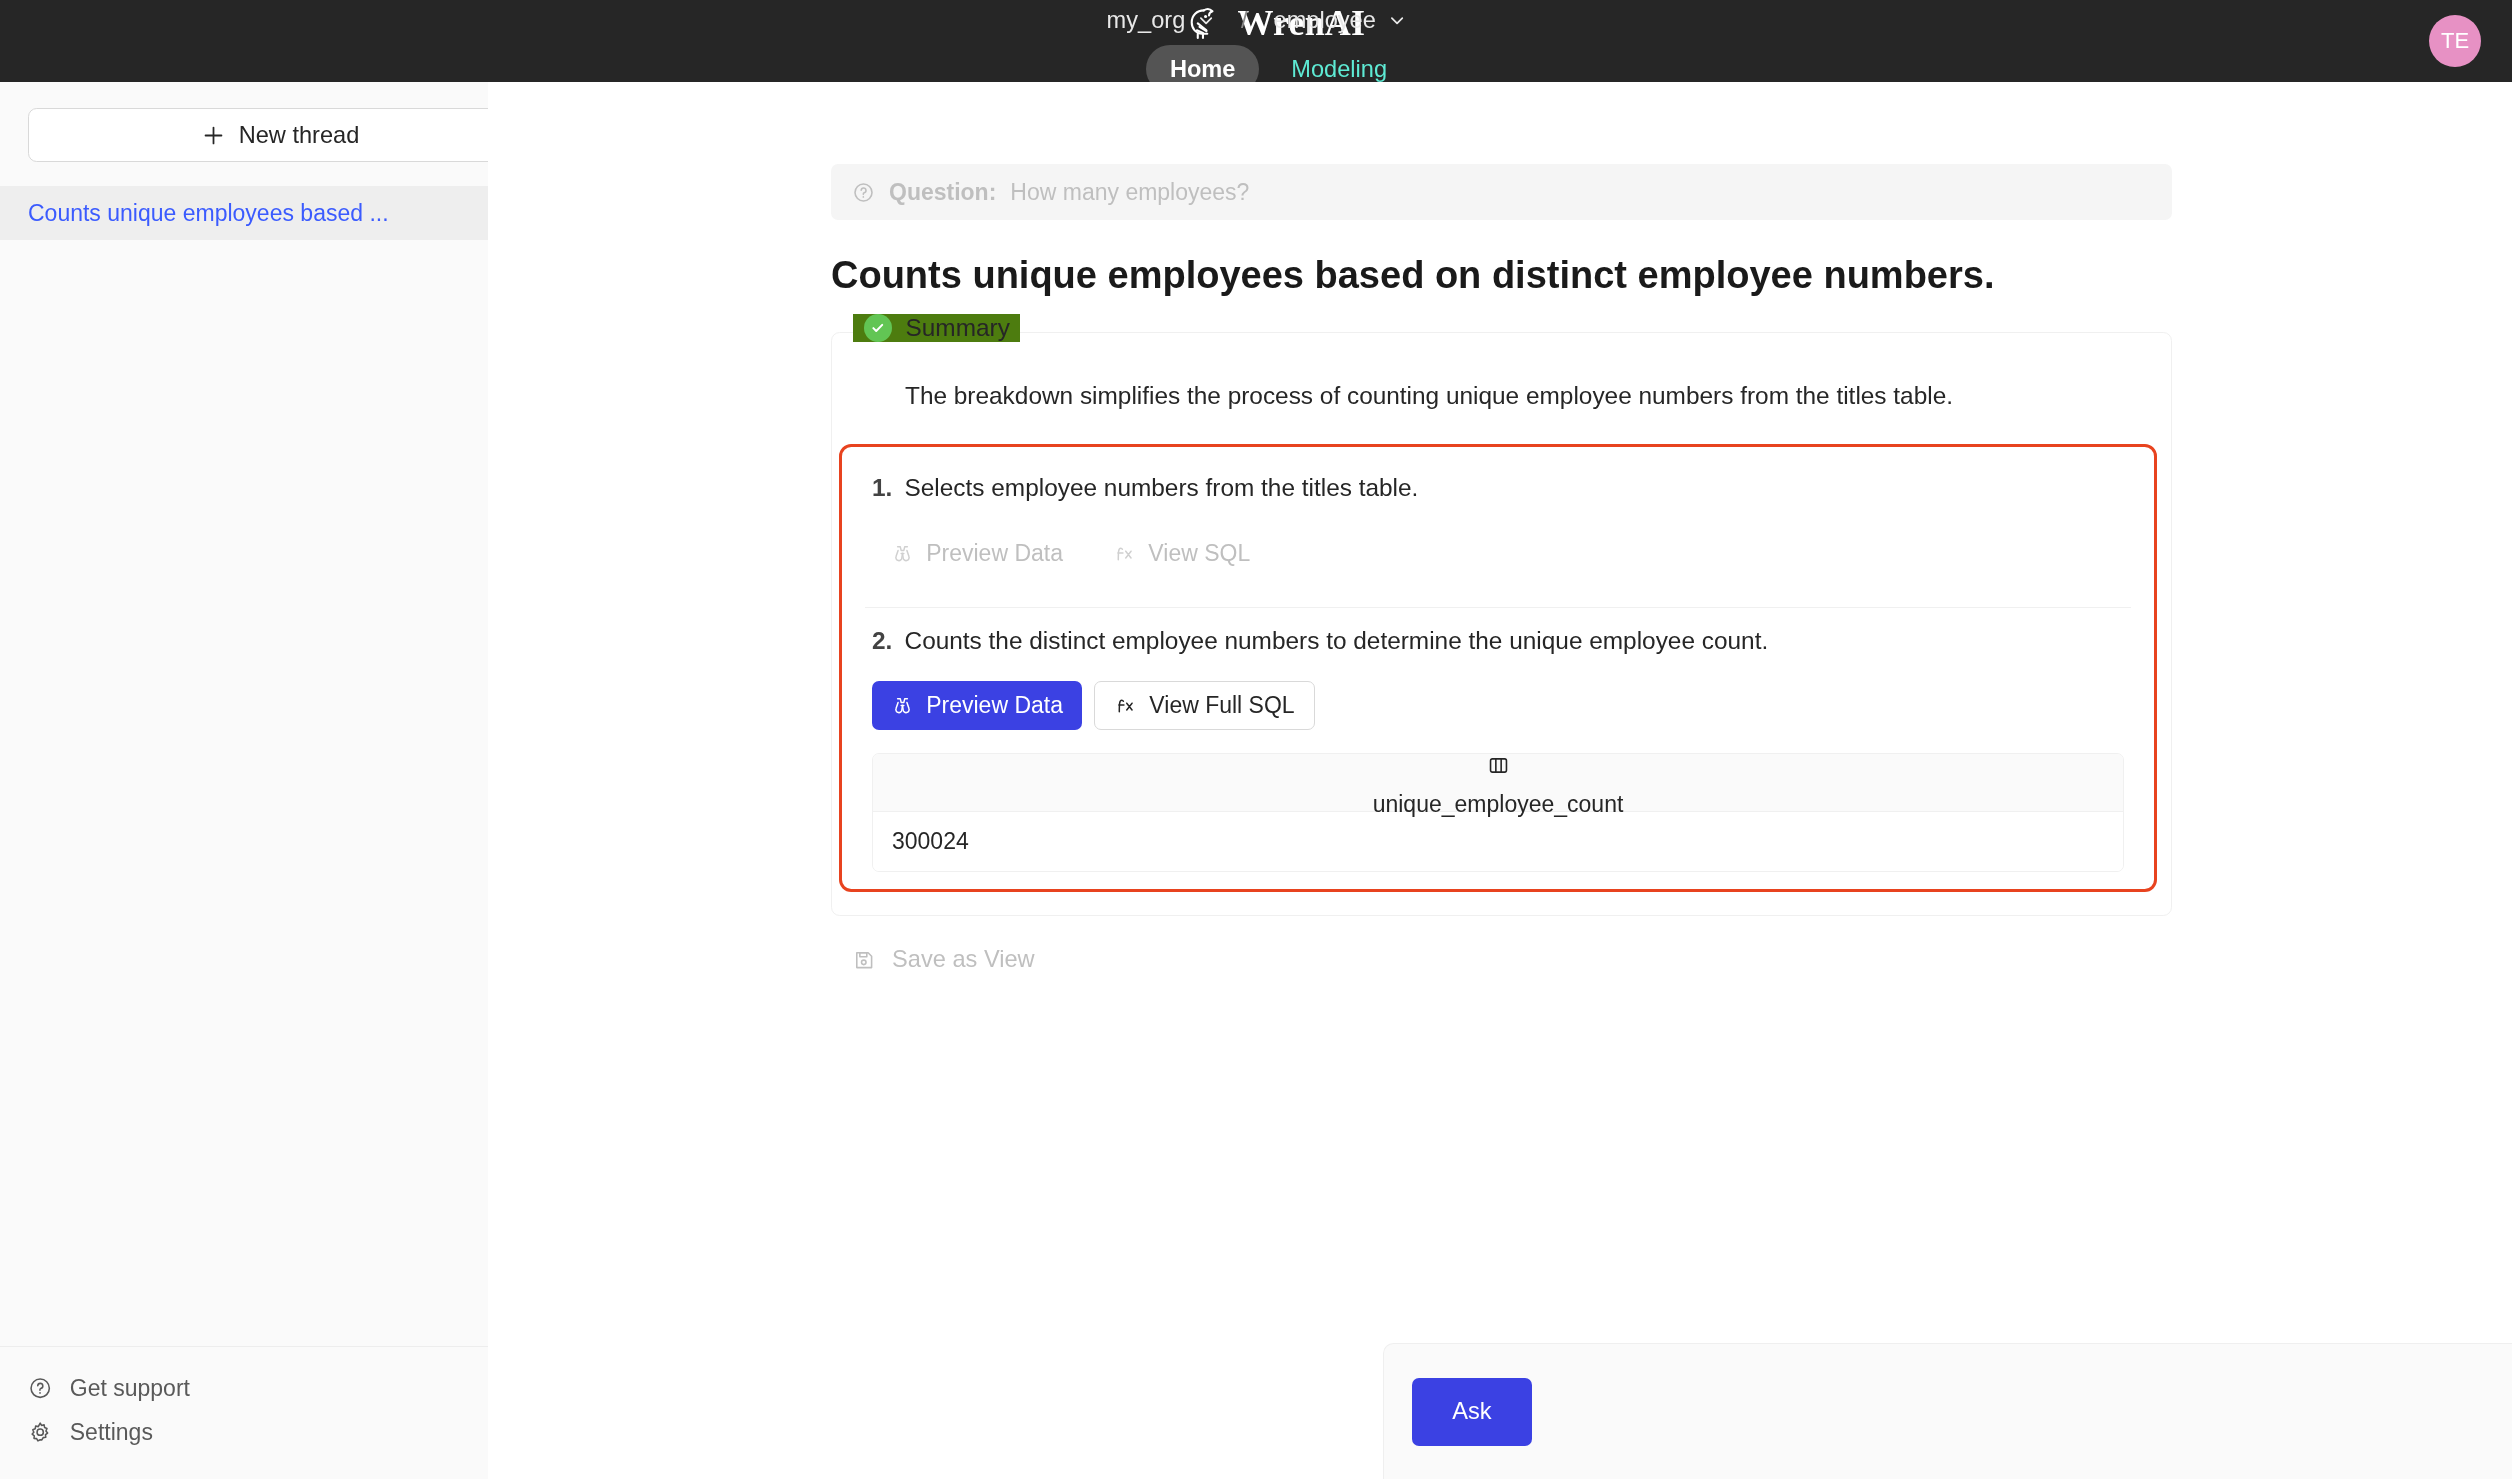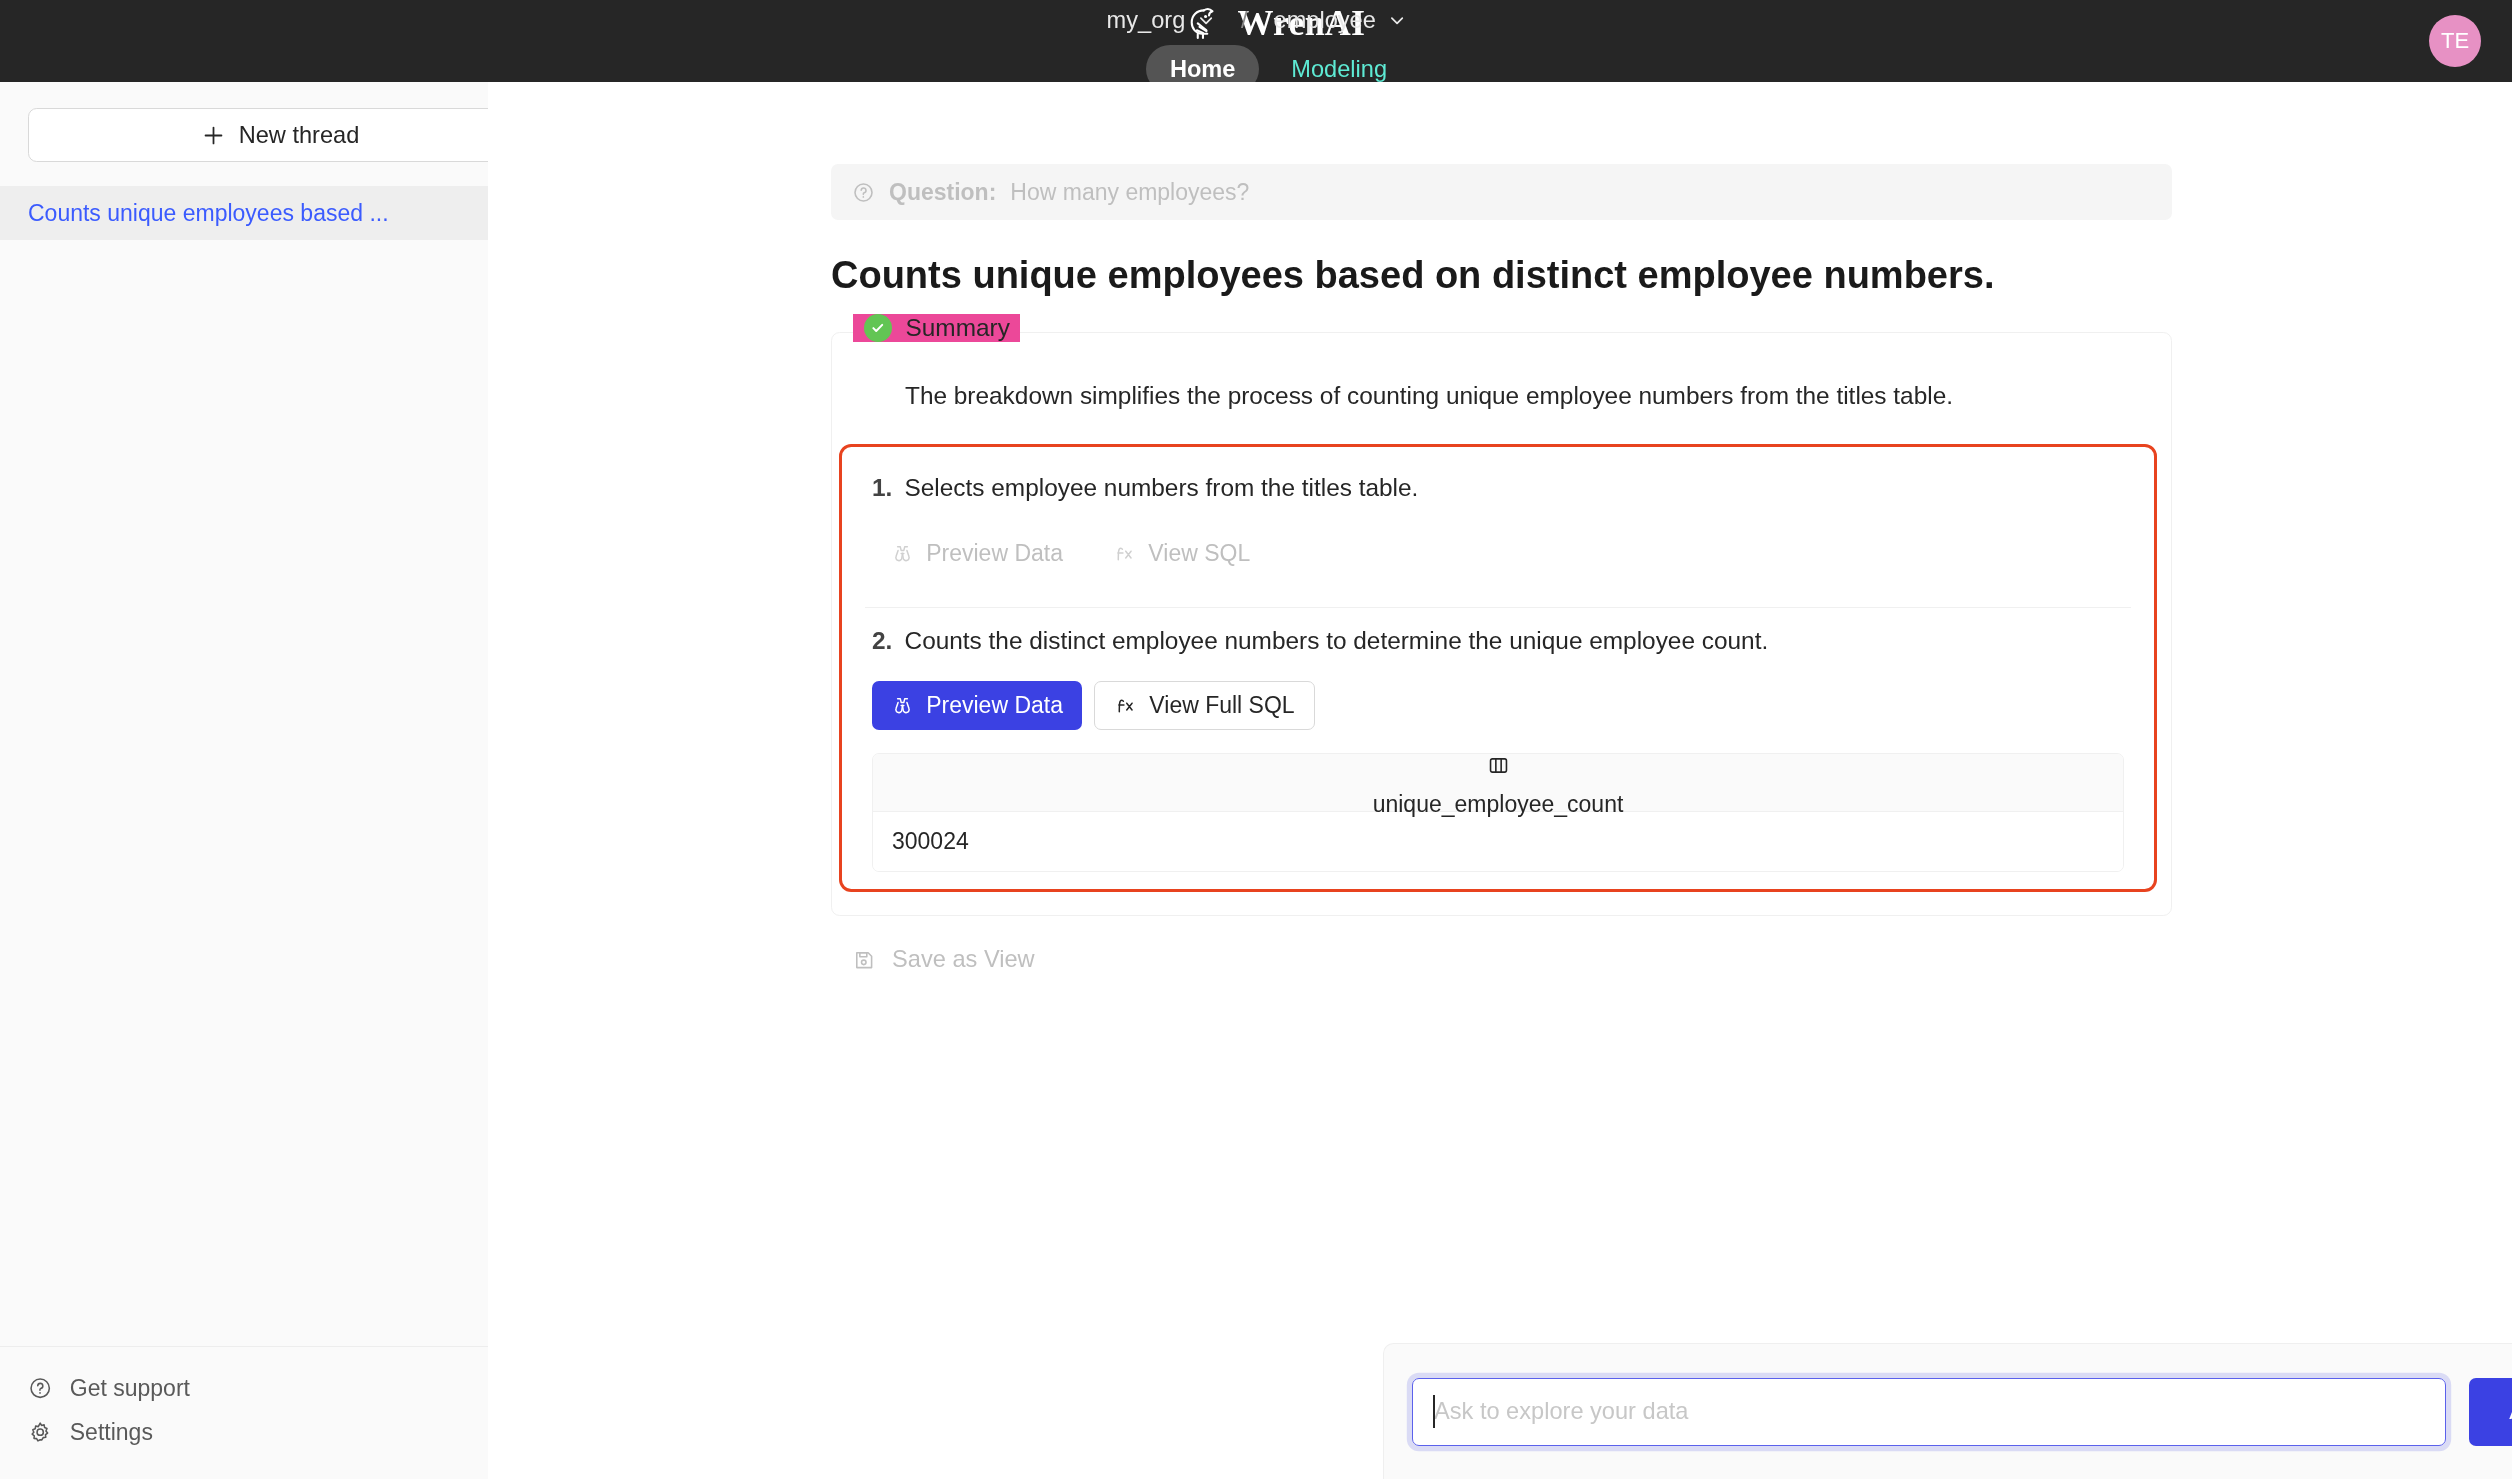--- a/index.html
+++ b/index.html
@@ -113,21 +113,21 @@
 
   
   .summary-card {
     position: relative;
     margin-top: 33px;
     border: 0.9px solid #F0F0F0; border-radius: 8.7px;
     padding: 23px 0 23px 0;
   }
   .summary-legend {
     position: absolute; top: -19px; left: 21px;
-    background: #ec4899; padding: 0 10.5px;
+    background: #4d7c0f; padding: 0 10.5px;
     display: flex; align-items: center; gap: 14px;
   }
   .check-badge {
     width: 28px; height: 28px; border-radius: 50%; background: #62C554;
     display: flex; align-items: center; justify-content: center; flex: none;
   }
   .check-badge svg { width: 17.4px; height: 17.4px; display: block; }
   .summary-legend-text { font-size: 24.4px; color: #262626; }
 
   .summary-text {
@@ -433,20 +433,16 @@
           <path d="M9 5.5h8v4.5H9z"></path>
           <circle cx="13.5" cy="16.5" r="2.6"></circle>
         </svg>
       </span>
       <span>Save as View</span>
     </div>
 
   </div>
 
   <div class="askbar-wrap">
-    <div class="ask-input-shell">
-      <input class="ask-input" type="text" placeholder="Ask to explore your data" style="">
-      <span class="caret"></span>
-    </div>
     <button class="ask-btn">Ask</button>
   </div>
 </div>
 
 
 </body></html>

